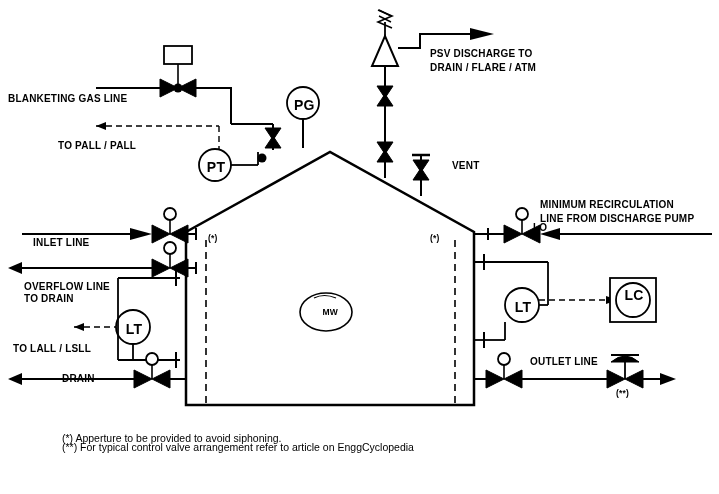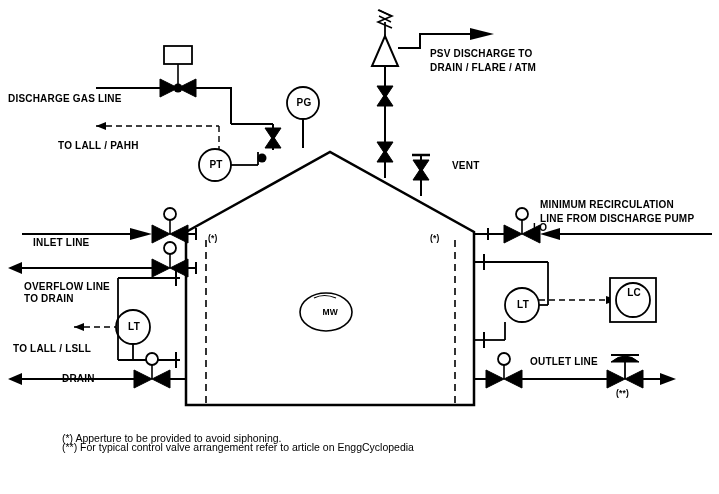--- a/index.html
+++ b/index.html
@@ -1,21 +1,21 @@
 <!DOCTYPE html>
 <html><head>
 <meta charset="utf-8">
 <style>
   html,body{margin:0;padding:0;background:#ffffff;}
   body{width:719px;height:494px;position:relative;font-family:"Liberation Sans",sans-serif;color:#000;}
   #stage{position:relative;width:719px;height:494px;overflow:hidden;}
   svg#pid{position:absolute;left:0;top:0;width:719px;height:494px;}
   .lbl{position:absolute;font-family:"Liberation Sans",sans-serif;font-weight:bold;font-size:10px;color:#000;white-space:pre;letter-spacing:0.2px;}
   .note{position:absolute;font-family:"Liberation Sans",sans-serif;font-weight:normal;font-size:10.5px;color:#000;white-space:pre;}
-  .tagtxt{font-family:"Liberation Sans",sans-serif;font-weight:bold;font-size:10px;}
+  .tagtxt{font-family:"Liberation Sans",sans-serif;font-weight:bold;font-size:14px;}
   .smalltag{font-family:"Liberation Sans",sans-serif;font-weight:bold;font-size:8.5px;}
 </style>
 </head>
 <body>
 
 <div id="stage">
 
 <svg id="pid" viewBox="0 0 719 494">
   <g stroke="#000" fill="none" stroke-width="2">
 
@@ -188,22 +188,22 @@
       <path d="M611 362 q14 -12 28 0 z" fill="#000" stroke-width="1"></path>
       <path d="M611 355 L639 355" stroke-width="2"></path>
 
       <path d="M643 379 L660 379" stroke-width="2"></path>
       <path d="M660 373 L676 379 L660 385 Z" fill="#000" stroke="none"></path>
     </g>
 
   </g>
 </svg>
 
-<div class="lbl" style="left:8px;  top:93px;">DISCHARGE GAS LINE</div>
-<div class="lbl" style="left:58px; top:140px;">TO LALL / PAHH</div>
+<div class="lbl" style="left:8px;  top:93px;">BLANKETING GAS LINE</div>
+<div class="lbl" style="left:58px; top:140px;">TO PALL / PALL</div>
 <div class="lbl" style="left:33px; top:237px;text-align:right;">INLET LINE</div>
 <div class="lbl" style="left:24px; top:281px;">OVERFLOW LINE</div>
 <div class="lbl" style="left:24px; top:293px;">TO DRAIN</div>
 <div class="lbl" style="left:13px; top:343px;">TO LALL / LSLL</div>
 <div class="lbl" style="left:62px; top:373px;">DRAIN</div>
 
 <div class="lbl" style="left:430px; top:48px;">PSV DISCHARGE TO</div>
 <div class="lbl" style="left:430px; top:62px;">DRAIN / FLARE / ATM</div>
 <div class="lbl" style="left:436px; top:160px;margin-left:16px;">VENT</div>
 

